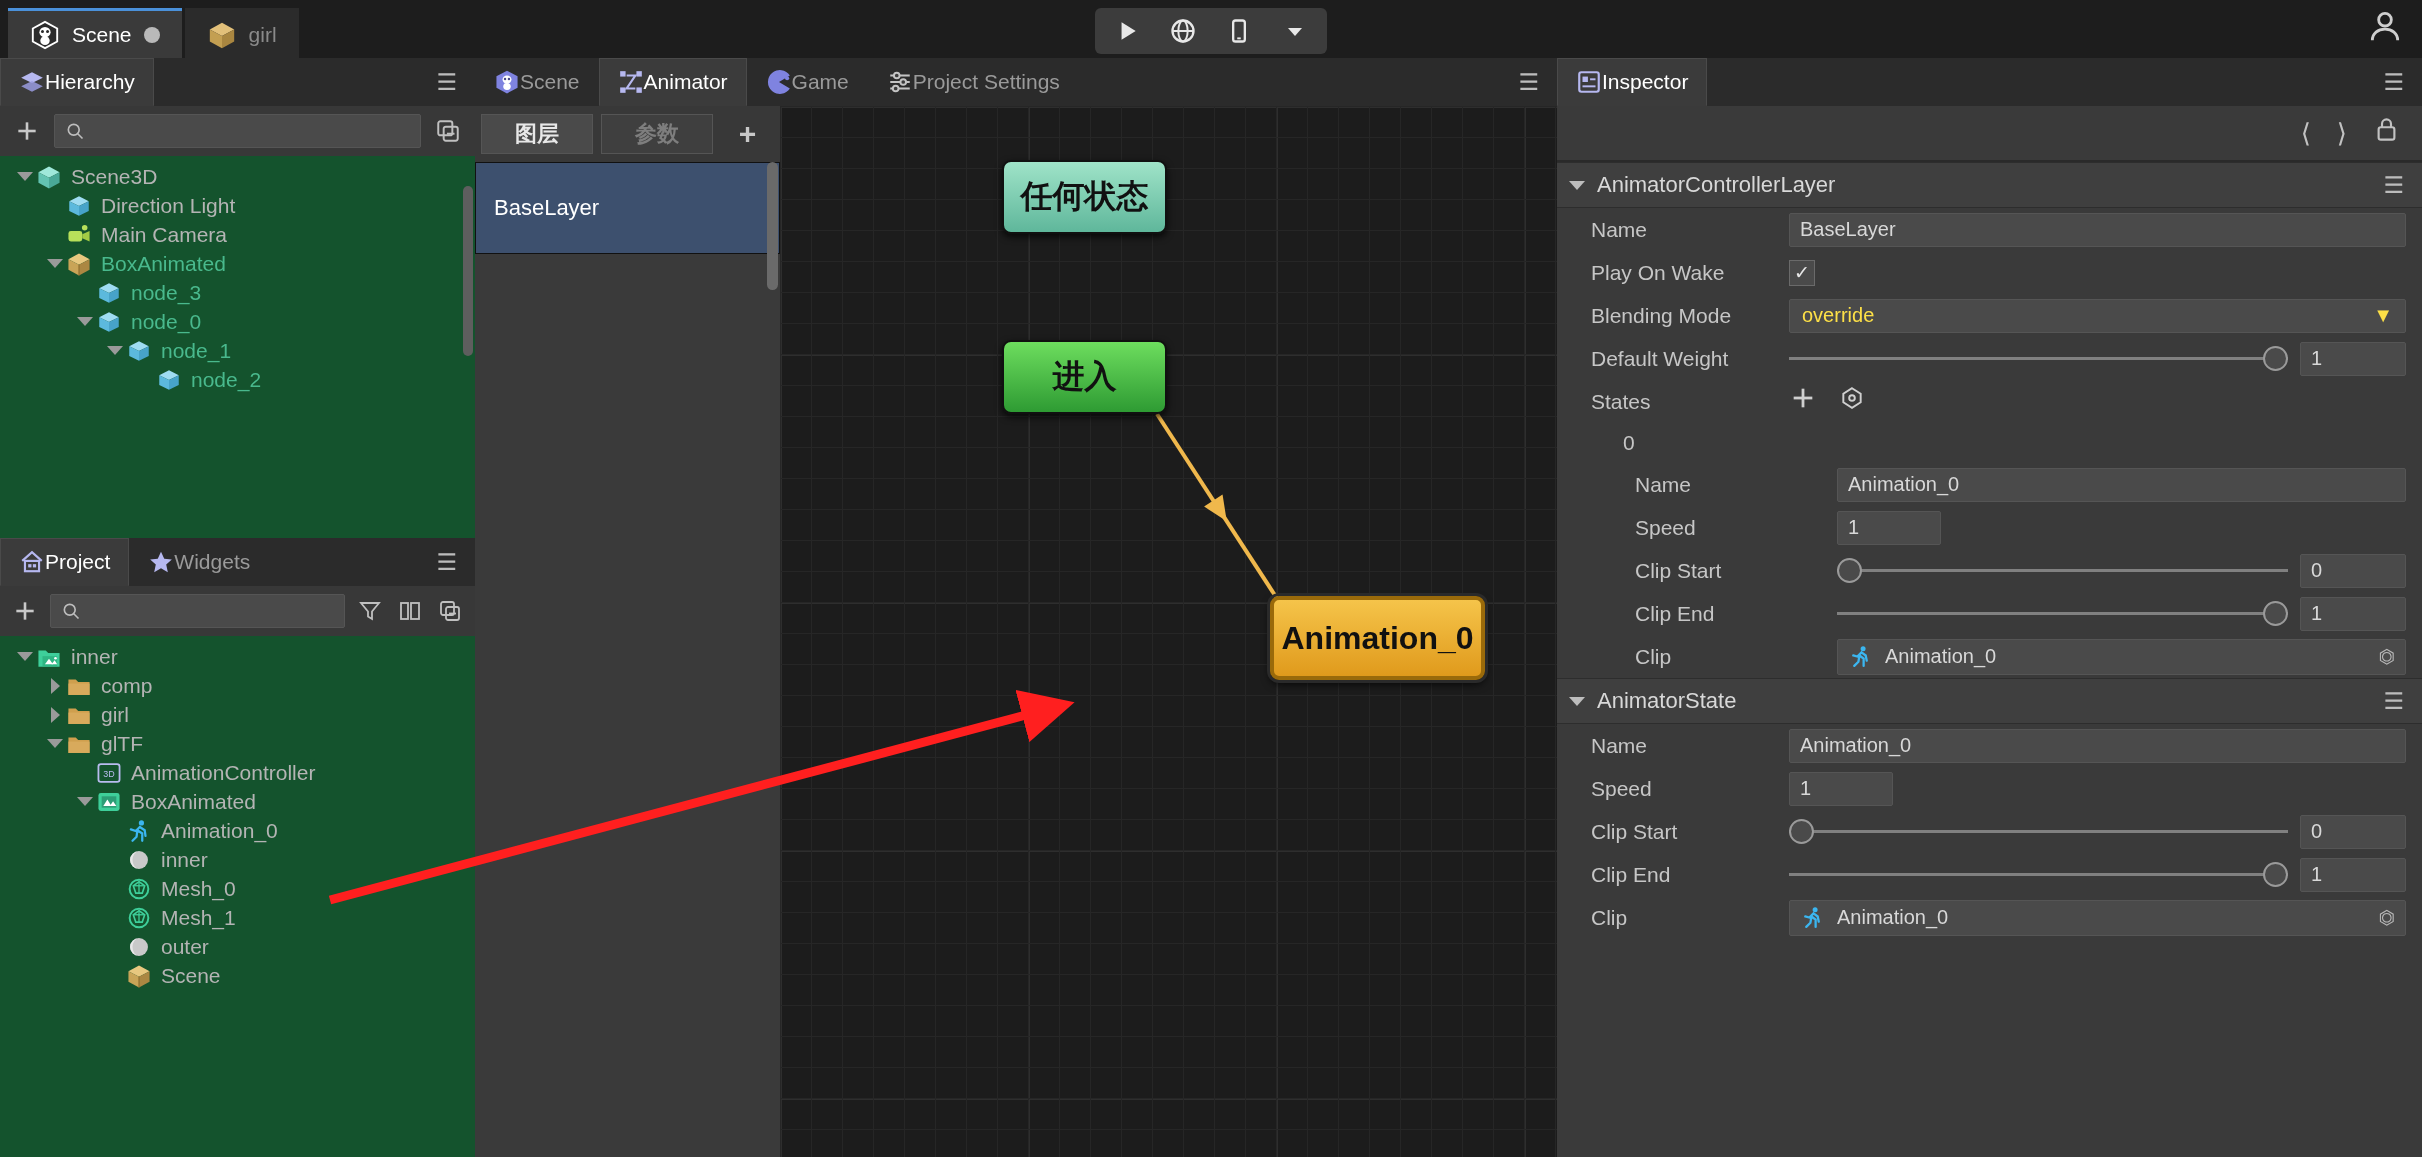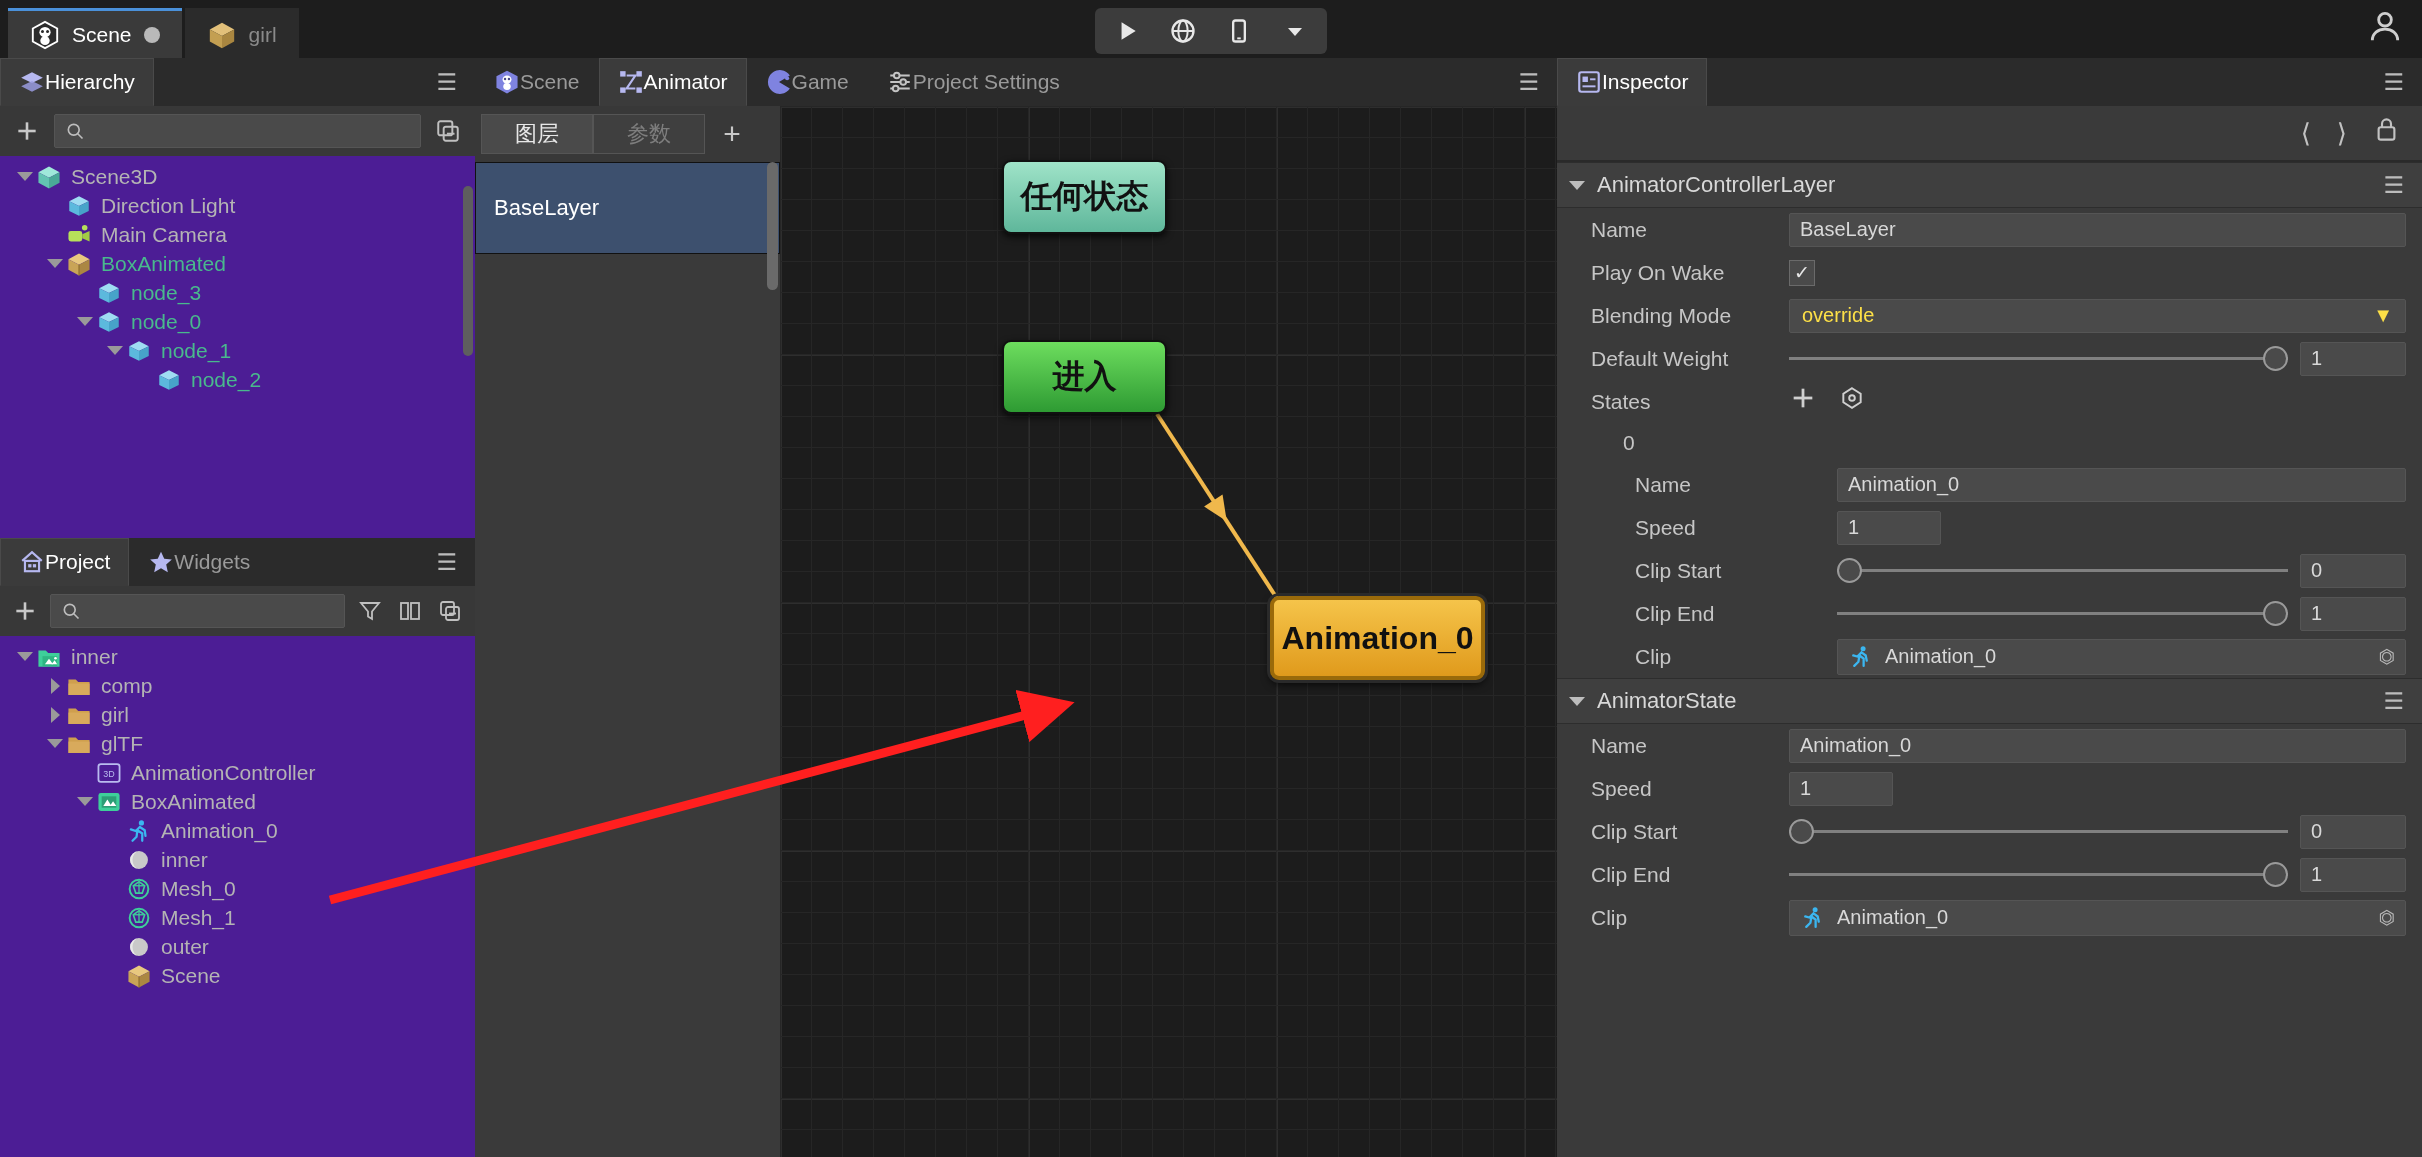--- a/index.html
+++ b/index.html
@@ -59,21 +59,21 @@
   .icon-btn { width:34px; height:34px; display:flex; align-items:center; justify-content:center; cursor:pointer; color:#c4c4c4; }
   .search-box {
     flex:1; height:34px; background:#4a4a4a; border:1px solid #555;
     display:flex; align-items:center; padding:0 10px; gap:8px; border-radius:2px;
   }
   .search-box input {
     flex:1; background:transparent; border:none; outline:none;
     color:#d0d0d0; font-size:19px; font-family:"Liberation Sans", sans-serif;
   }
 
-  .tree { flex:1; overflow:hidden; background:#4c1d95; position:relative; padding-top:6px; }
+  .tree { flex:1; overflow:hidden; background:#14532d; position:relative; padding-top:6px; }
   .trow { display:flex; align-items:center; height:29px; padding-left:6px; cursor:pointer; white-space:nowrap; }
   .tw { width:22px; display:flex; align-items:center; justify-content:center; flex:0 0 22px; }
   .caret-d, .caret-r { width:0;height:0; }
   .caret-d { border-left:8px solid transparent; border-right:8px solid transparent; border-top:9px solid #9a9a9a; }
   .caret-r { border-top:8px solid transparent; border-bottom:8px solid transparent; border-left:9px solid #9a9a9a; }
   .tlabel { margin-left:9px; font-size:21px; }
   .ticon { width:26px; height:26px; flex:0 0 26px; display:flex; align-items:center; justify-content:center; }
   .c-green { color:#49b98d; }
   .c-grey { color:#b4b4b4; }
 
@@ -84,21 +84,21 @@
 
   
   .left-col { width:475px; flex:0 0 475px; display:flex; flex-direction:column; background:#1d1d1d; }
   .hierarchy-panel { height:480px; flex:0 0 480px; }
   .project-panel { flex:1; min-height:0; }
 
   
   .center-col { flex:1; display:flex; flex-direction:column; min-width:0; background:#1d1d1d; }
   .animator-body { flex:1; display:flex; min-height:0; }
   .layers-col { width:305px; flex:0 0 305px; background:#3a3a3a; display:flex; flex-direction:column; }
-  .layer-tabs { display:flex; padding:8px 6px; gap:0; background:#383838; }
+  .layer-tabs { display:flex; padding:8px 6px; gap:8px; background:#383838;font-weight:bold; }
   .ltab {
     height:40px; min-width:112px; display:flex; align-items:center; justify-content:center;
     background:#4a4a4a; color:#e8e8e8; font-size:22px; border:1px solid #555; cursor:pointer;
   }
   .ltab.off { background:#3f3f3f; color:#7e7e7e; }
   .ltab-plus { width:54px; height:40px; display:flex; align-items:center; justify-content:center; color:#c8c8c8; font-size:30px; cursor:pointer; }
   .layer-list { flex:1; position:relative; }
   .layer-item {
     height:92px; background:#3d506e; border:1px solid #111; color:#ffffff;
     display:flex; align-items:center; padding-left:18px; font-size:22px; cursor:pointer;

